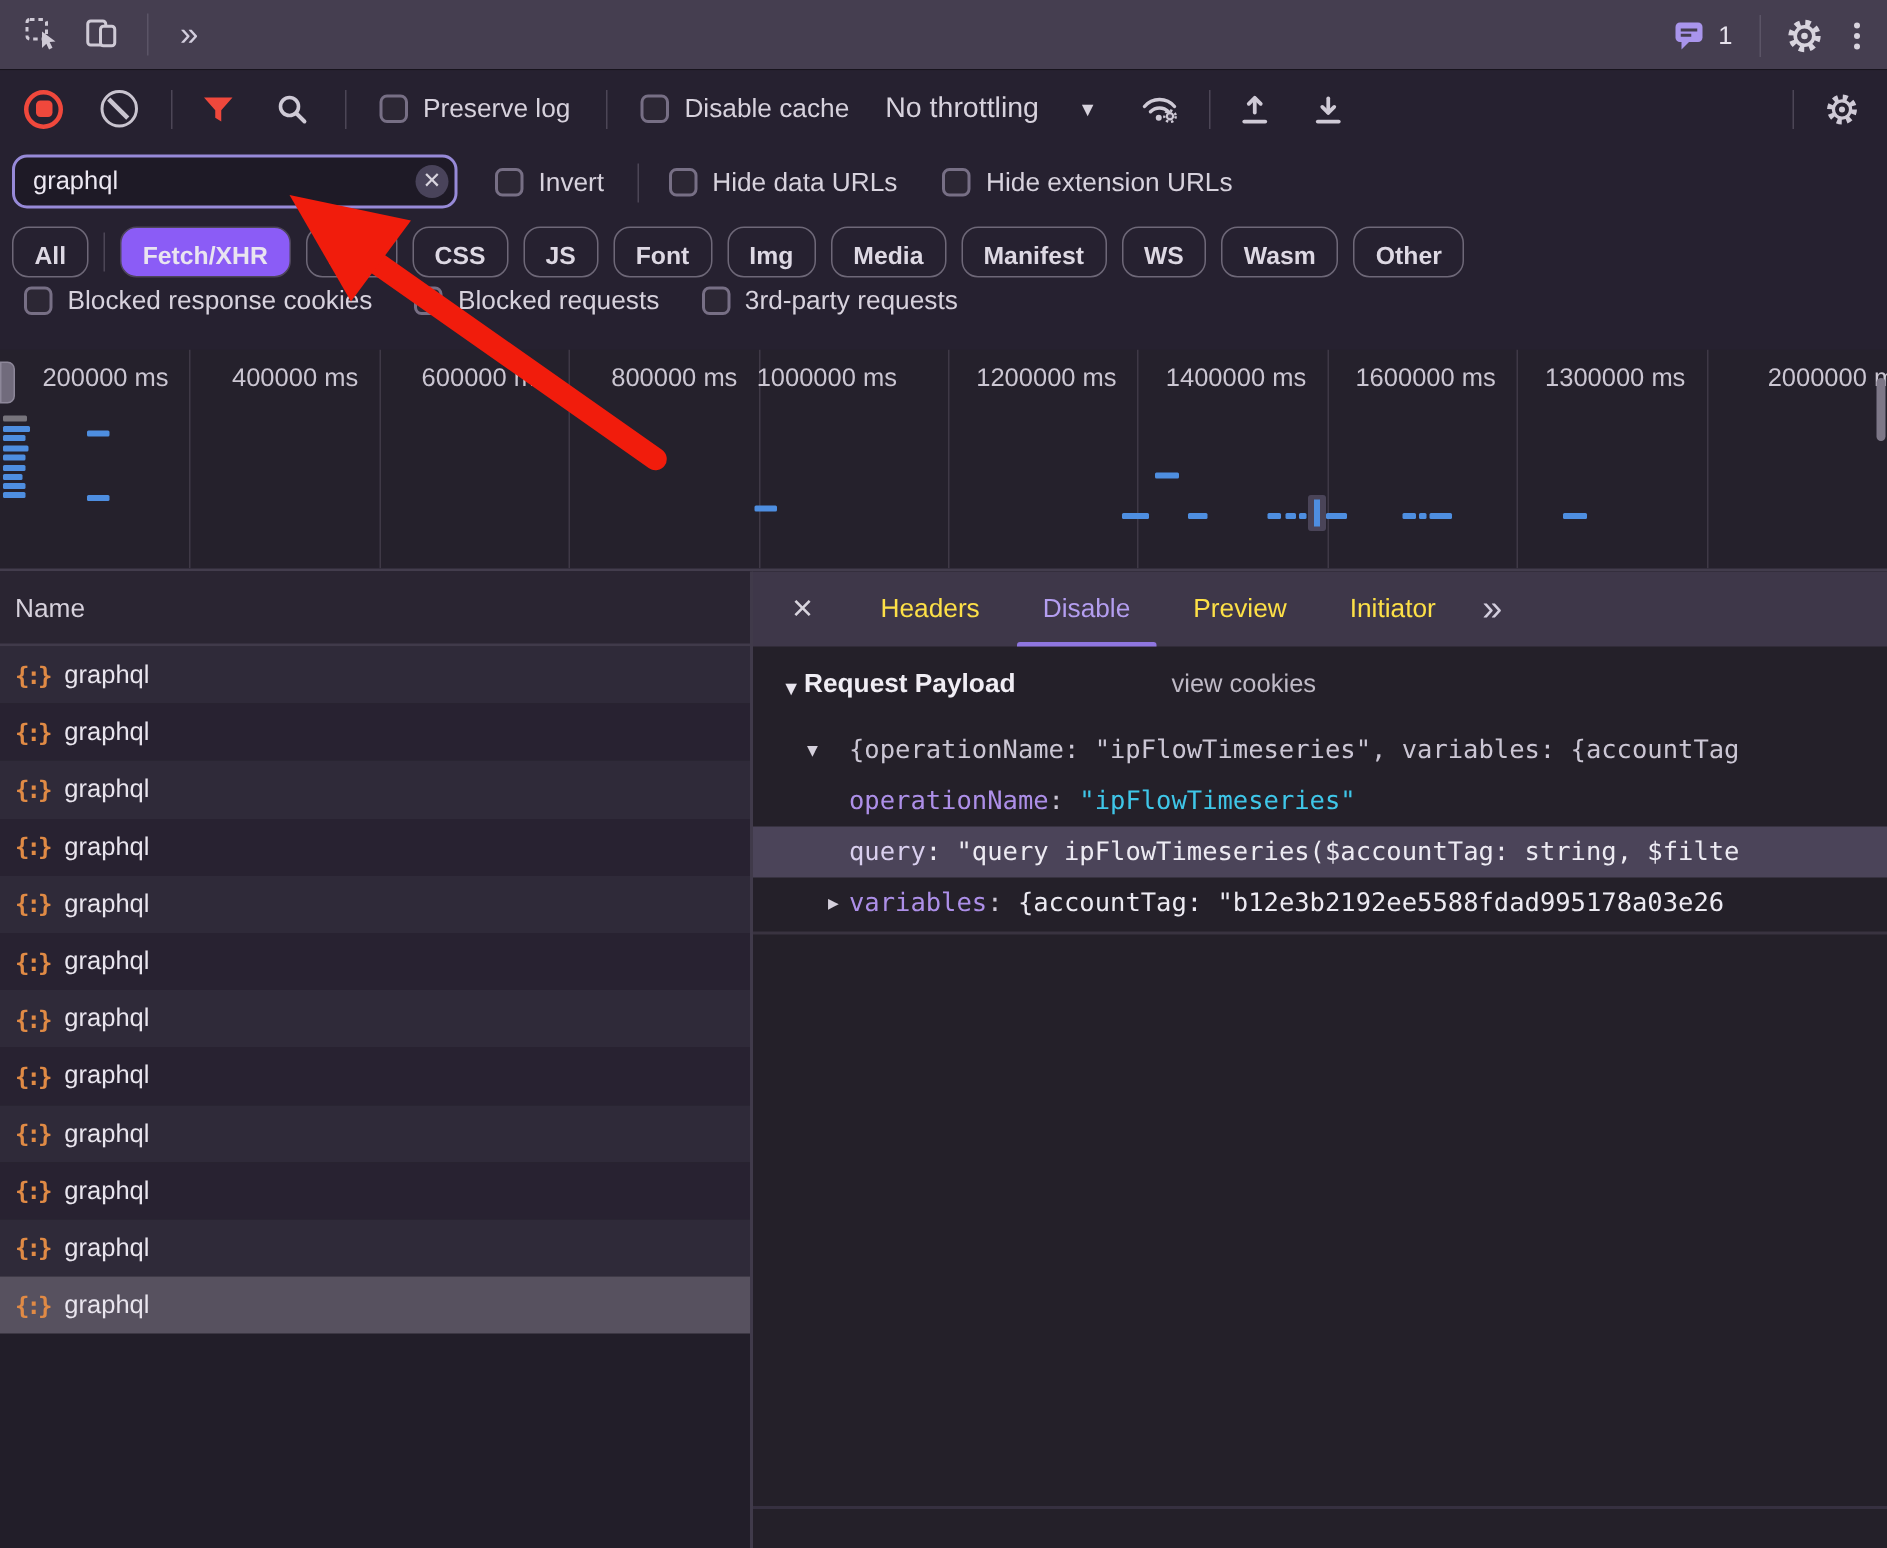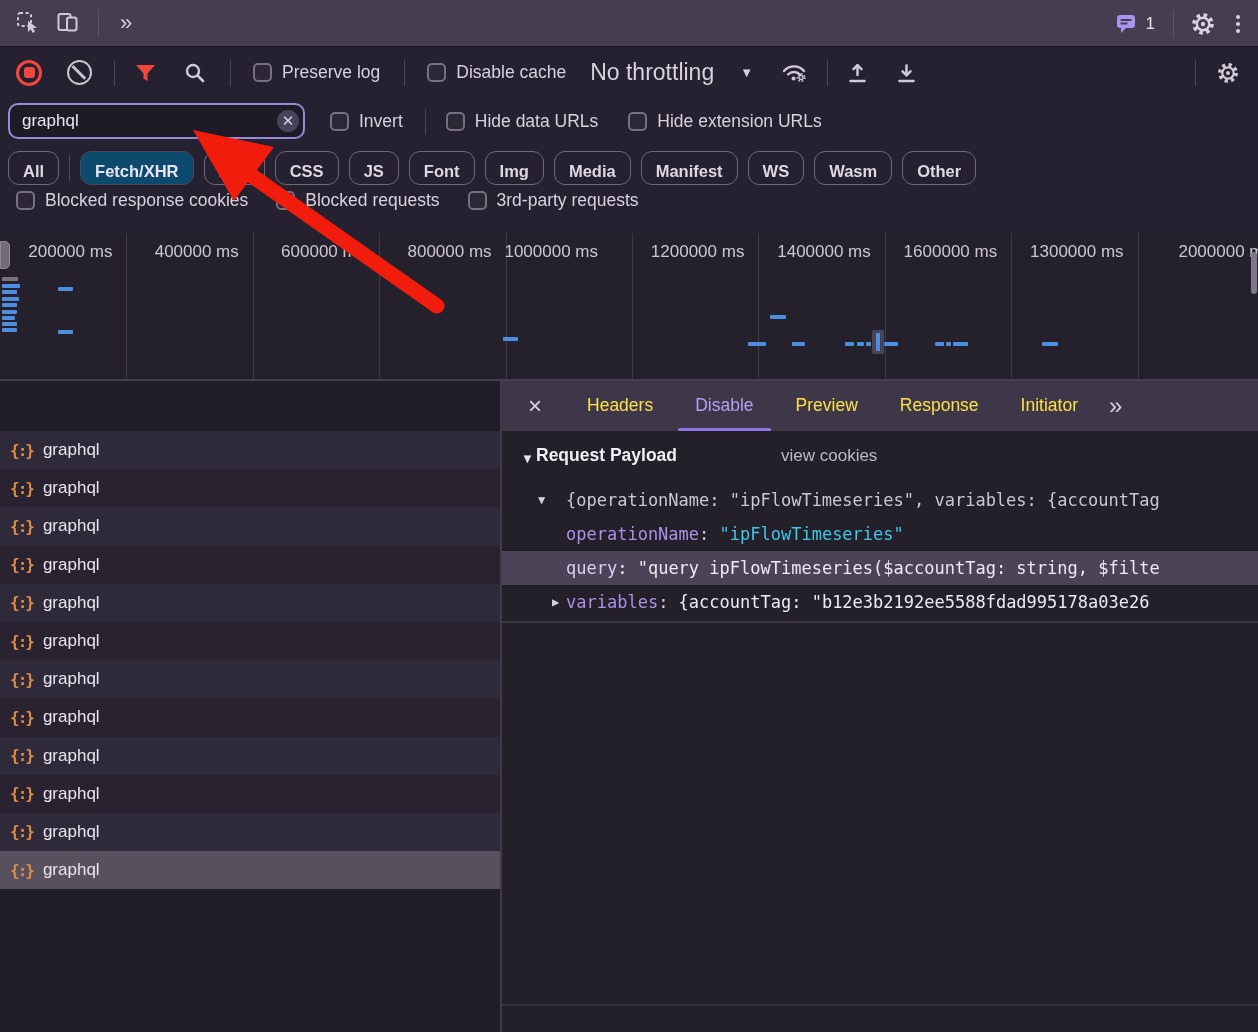--- a/index.html
+++ b/index.html
@@ -23,38 +23,38 @@
 
   
   .toolbar{position:absolute;top:48px;left:0;width:100%;height:49px;display:flex;align-items:center;box-sizing:border-box;}
   .rec{width:26px;height:26px;border:3px solid #f0483c;border-radius:50%;margin-left:16px;
        display:flex;align-items:center;justify-content:center;box-sizing:border-box;}
   .rec::after{content:"";width:11px;height:11px;background:#f0483c;border-radius:3px;}
   .clr{width:25px;height:25px;border:2.5px solid #c9c4cf;border-radius:50%;margin-left:25px;position:relative;box-sizing:border-box;}
   .clr::after{content:"";position:absolute;left:1px;top:9px;width:18px;height:2.5px;background:#c9c4cf;transform:rotate(45deg);}
   .lbl{font-size:17.5px;color:#d7d2dd;margin-left:10px;white-space:nowrap;}
   .cb{width:19px;height:19px;border:2px solid #776f85;border-radius:5px;background:#2c2734;flex:0 0 19px;box-sizing:border-box;}
-  .throttle{font-size:23px;color:#d7d2dd;margin-left:24px;}
+  .throttle{font-size:19px;color:#d7d2dd;margin-left:24px;}
   .caret{font-size:13px;color:#d7d2dd;margin-left:26px;}
   .spacer{flex:1;}
 
   
   .filterrow{position:absolute;top:97px;left:0;width:100%;height:49px;display:flex;align-items:center;}
   .finput{position:absolute;left:8px;top:6px;width:297px;height:36px;border:2px solid #978ad8;border-radius:10px;
           background:#1e1a26;box-sizing:border-box;color:#ece8f2;font-size:17px;padding:0 40px 0 12px;
           font-family:"Liberation Sans",sans-serif;outline:none;}
   .fclear{position:absolute;left:277px;top:13px;width:22px;height:22px;border-radius:50%;background:#49435a;
           color:#d8d4de;font-size:15px;line-height:22px;text-align:center;}
   .filterrow .grp{display:flex;align-items:center;}
 
   
   .chiprow{position:absolute;top:146px;left:0;width:100%;height:44px;display:flex;align-items:center;padding-left:8px;gap:10px;box-sizing:border-box;}
   .chip{height:34px;line-height:31px;padding:4px 14px;border:1.5px solid #6e6878;border-radius:11px;
         font-size:16.5px;font-weight:700;color:#ddd8e3;box-sizing:border-box;white-space:nowrap;}
-  .chip.active{background:#0c4a6e;border-color:#55four;border-color:#4d4559;color:#e9e4f0;}
+  .chip.active{background:#8b5cf6;border-color:#55four;border-color:#4d4559;color:#e9e4f0;}
 
   
   .blockedrow{position:absolute;top:190px;left:0;width:100%;height:43px;display:flex;align-items:flex-start;padding-left:16px;box-sizing:border-box;}
   .blockedrow .grp{display:flex;align-items:center;margin-right:28px;}
 
   
   .timeline{position:absolute;top:233px;left:0;width:100%;height:148px;background:#25212c;
             border-bottom:2px solid #433d4d;overflow:hidden;box-sizing:border-box;}
   .tl-div{position:absolute;top:0;bottom:0;width:1px;background:#3f3946;}
   .tl-lab{position:absolute;top:9px;width:120px;text-align:right;font-size:17px;color:#cbc6d2;white-space:nowrap;}
@@ -302,20 +302,23 @@
       <div class="tl-bar" style="left: 953px; top: 109px; width: 15px; height: 4px; background: rgb(78, 142, 224);"></div>
       <div class="tl-bar" style="left: 1042px; top: 109px; width: 16px; height: 4px; background: rgb(78, 142, 224);"></div>
       <div class="tl-marker" style="left: 872px; top: 97px; width: 12px; height: 24px;">
         <i></i>
       </div>
       <div class="tl-handle-l"></div>
       <div class="tl-handle-r"></div>
     </div>
 
   <div class="left-panel">
+    <div class="nameheader">
+      <span>Name</span>
+    </div>
     <div id="reqlist">
         <div class="rrow">
           <span class="jicon">{:}</span>
           <span>graphql</span>
         </div>
         <div class="rrow">
           <span class="jicon">{:}</span>
           <span>graphql</span>
         </div>
         <div class="rrow">
@@ -363,21 +366,20 @@
 
   <div class="vsplit"></div>
 
   <div class="right-panel">
     <div class="tabstrip">
       <span class="xclose">×</span>
       <nav id="detail-tabs">
           <div class="dtab">Headers</div>
           <div class="dtab active">Disable</div>
           <div class="dtab">Preview</div>
-          <div class="dtab">Response</div>
           <div class="dtab">Initiator</div>
         </nav>
       <span class="chev">»</span>
     </div>
     <div class="pheader">
       <span class="exp">▼</span>
       <span class="ttl">Request Payload</span>
       <span class="vsrc">view cookies</span>
     </div>
     <div id="payload-rows">

